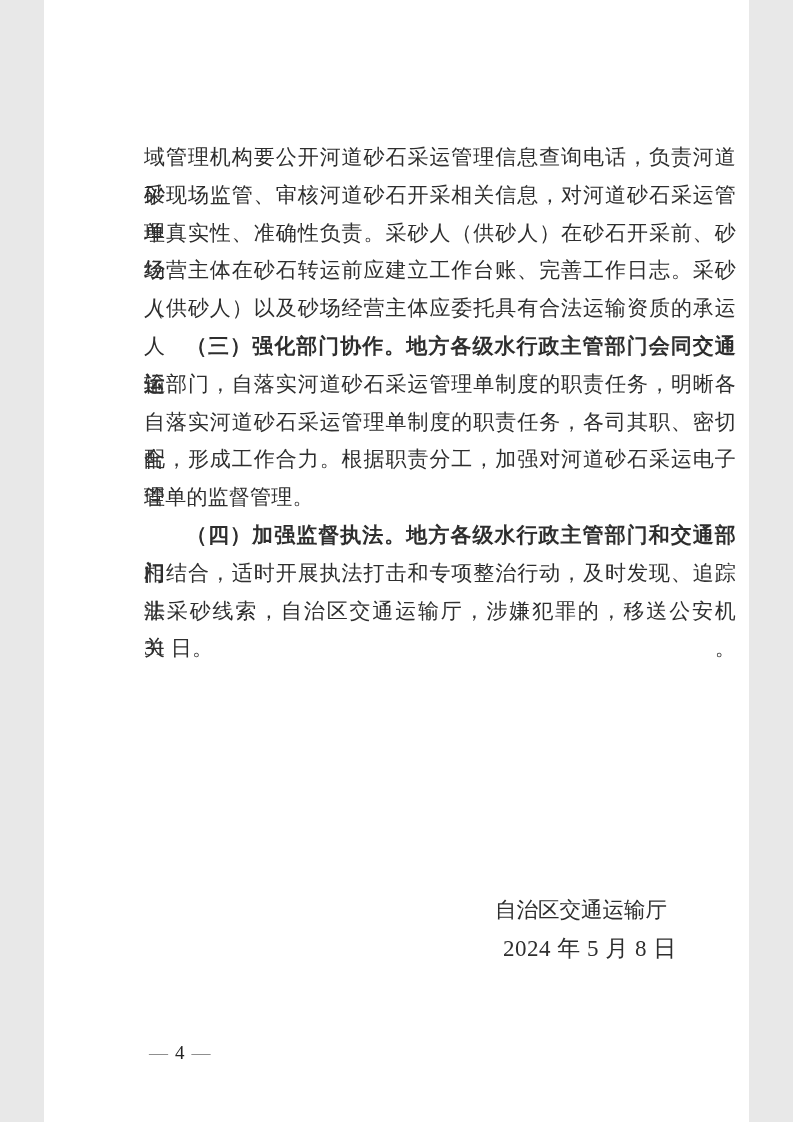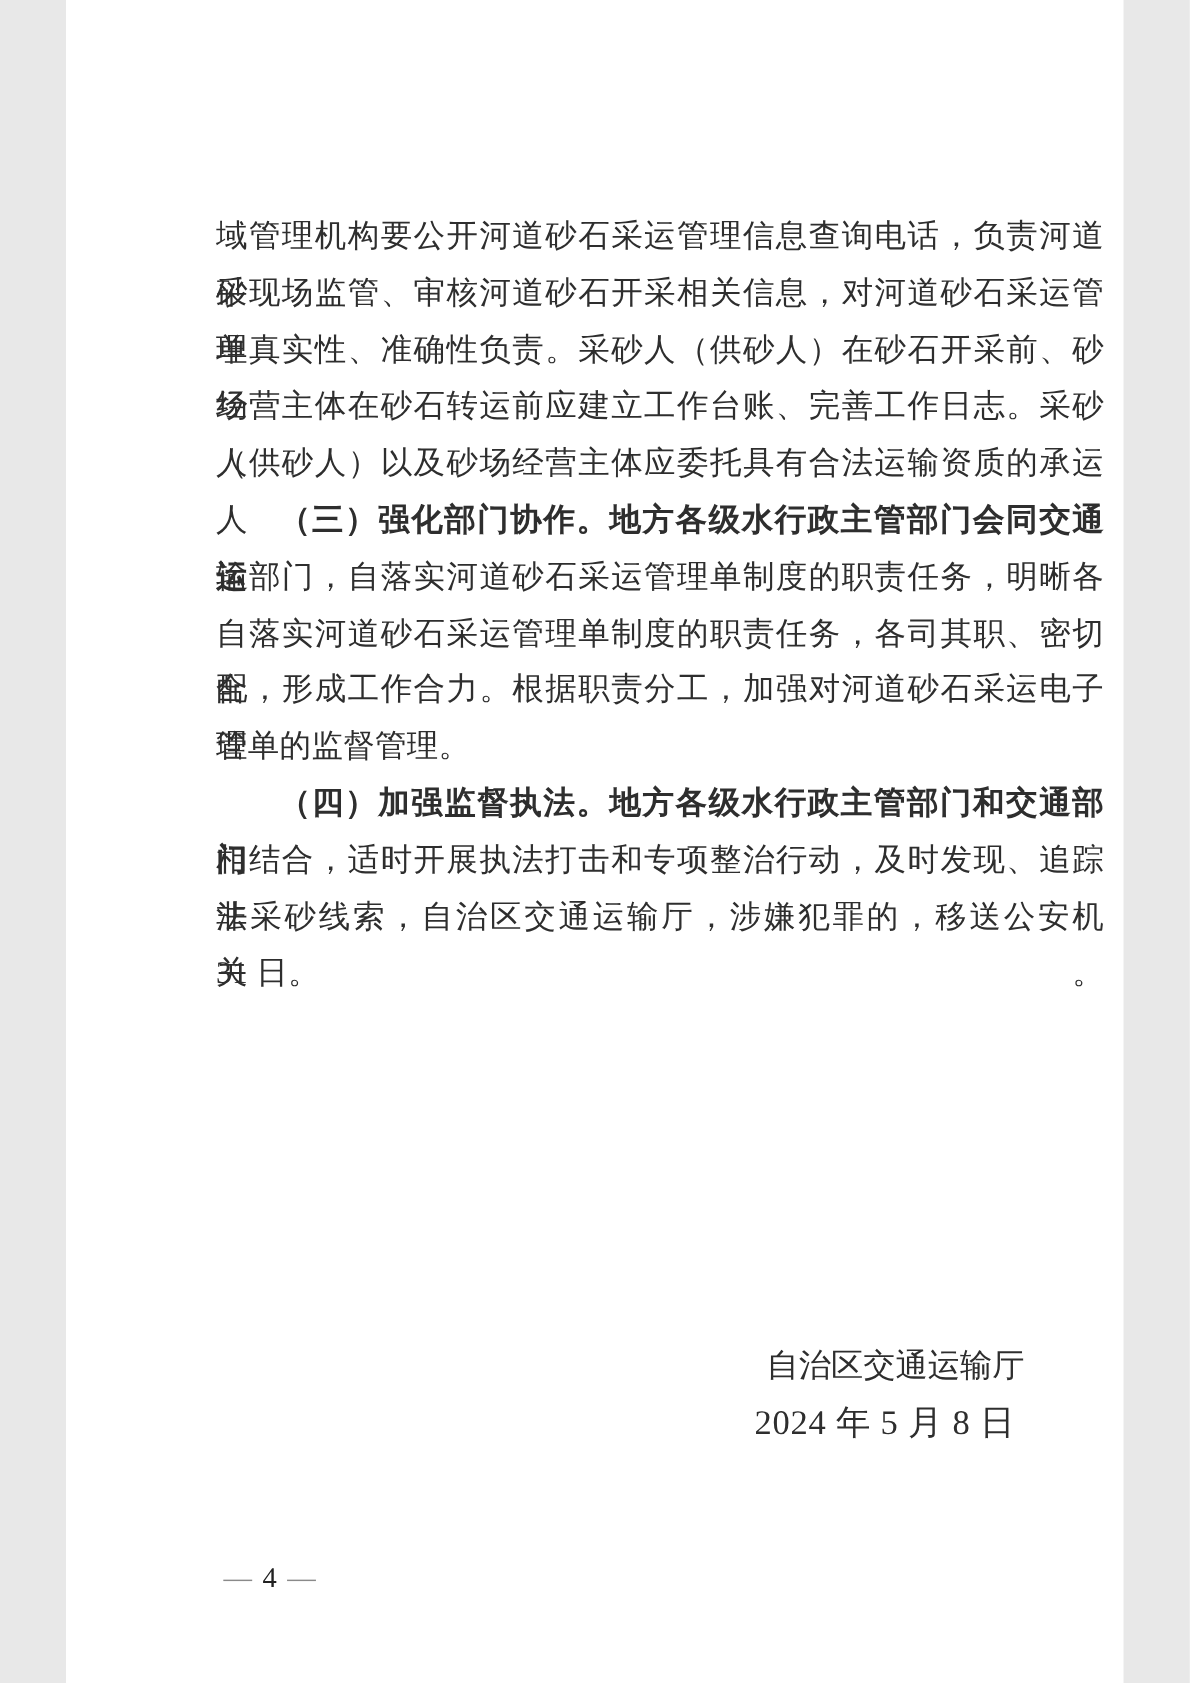--- a/index.html
+++ b/index.html
@@ -28,21 +28,21 @@
   .lead {  }
   .sig-row {
     position: absolute;
     top: 895px;
     left: 0;
     width: 793px;
     height: 30px;
     font-size: 21.5px;
   }
   .sig-left  { position: absolute; left: 207px; }
-  .sig-right { position: absolute; left: 467px; }
+  .sig-right { position: absolute; left: 451px; }
   .sig-date {
     position: absolute;
     top: 933px;
     left: 459px;
     font-size: 23px;
     letter-spacing: 0.5px;
   }
   .page-number {
     position: absolute;
     top: 1042px;

